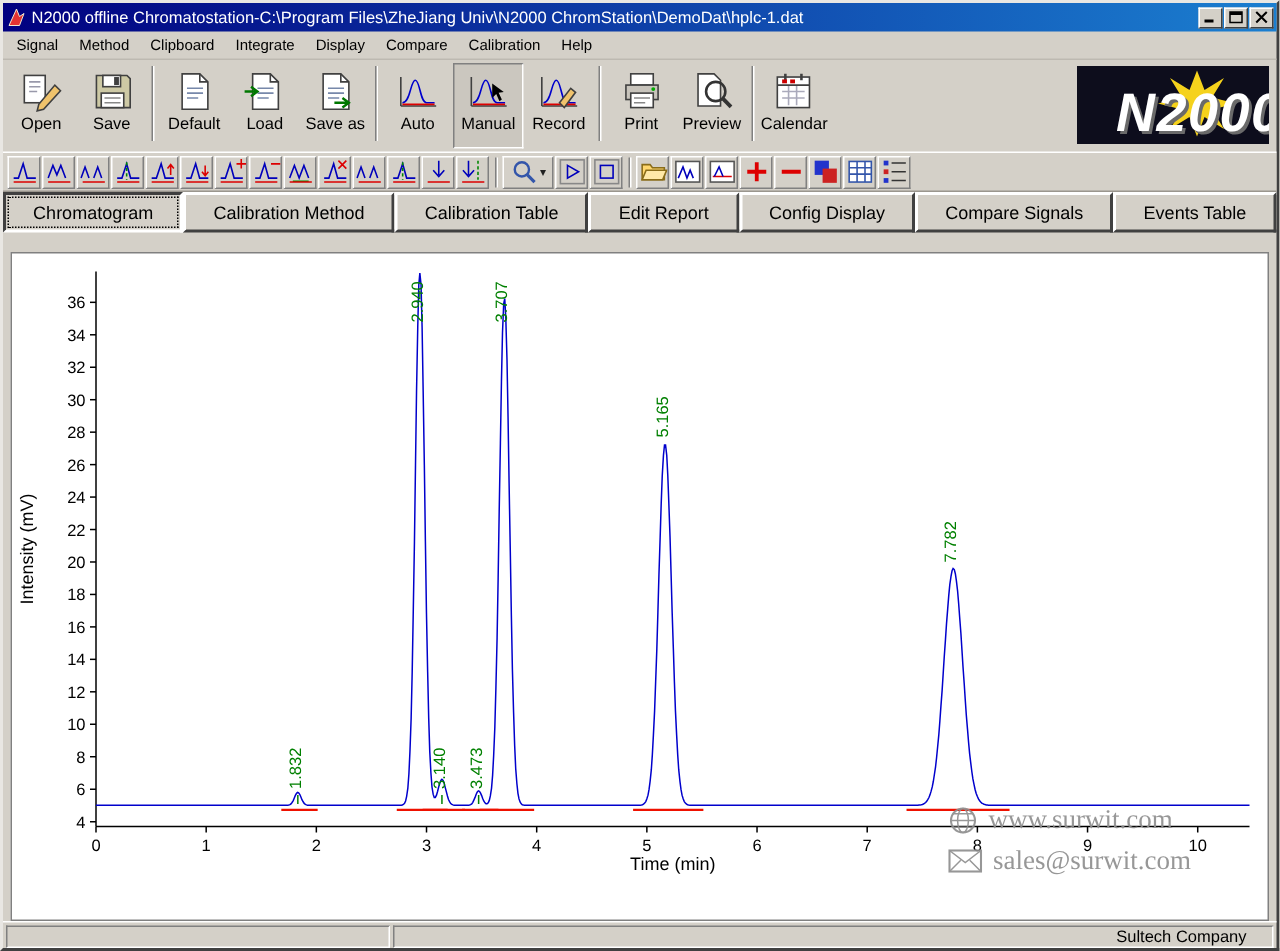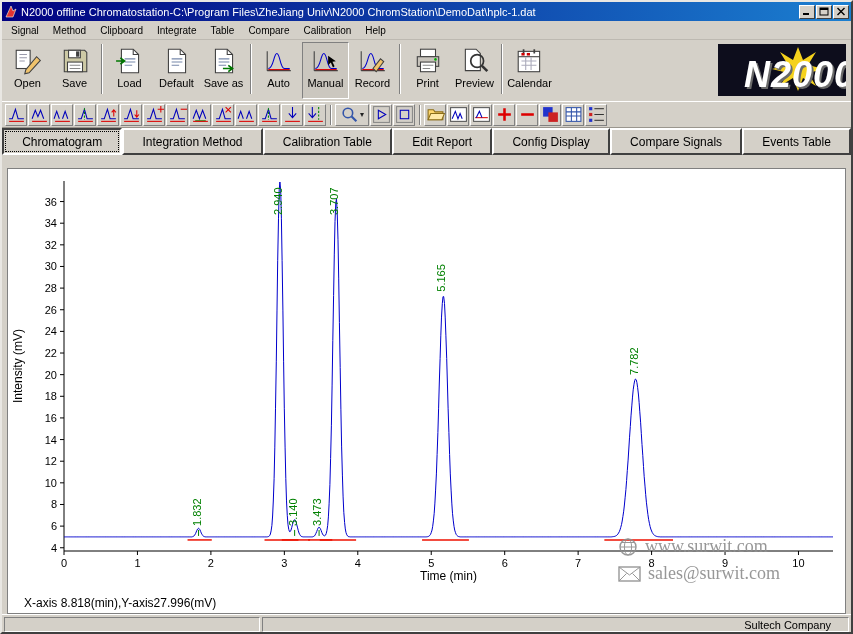--- a/index.html
+++ b/index.html
@@ -22,21 +22,21 @@
   .ts-btn{width:22px;height:22px;background:#d4d0c8;border:1px solid;border-color:#fff #808080 #808080 #fff;display:flex;align-items:center;justify-content:center;padding:0;cursor:default}
   .ts-btn.wide{width:34px}
   .ts-caret{font-size:8px;color:#222;margin-left:1px}
   .ts-sep{width:1px;height:20px;background:#808080;margin:0 3px;box-shadow:1px 0 0 #fff}
   .tabbar{height:27px;flex:0 0 auto;display:flex}
   .tab{flex:1 1 auto;display:flex;align-items:center;justify-content:center;font-size:12px;border:2px solid;border-color:#fff #404040 #404040 #fff;background:#d4d0c8;white-space:nowrap;padding:0 4px;cursor:default}
   .tab.active{border-color:#404040 #fff #fff #404040;outline:1px dotted #000;outline-offset:-4px}
   .chart-wrap{margin:13px 5px 0 5px;height:446px;background:#fff;position:relative;border:1px solid #808080;flex:0 0 auto}
   #chart{width:837px;height:418px}
   .coords{position:absolute;left:16px;bottom:3px;font-size:12px;color:#000}
-  .watermark{position:absolute;right:65px;bottom:26px;color:#8f8f8f;font-size:18px;font-family:"Liberation Serif",serif;opacity:.92}
+  .watermark{position:absolute;right:51px;bottom:26px;color:#8f8f8f;font-size:18px;font-family:"Liberation Serif",serif;opacity:.92}
   .watermark>div{display:flex;align-items:center;gap:7px;height:27px}
   .statusbar{flex:1;display:flex;gap:2px;padding:2px 2px 1px 2px;border-top:1px solid #fff;align-items:center}
   .status-cell{border:1px solid;border-color:#808080 #fff #fff #808080;height:15px}
   .status-cell.left{width:256px}
   .status-cell.right{flex:1;display:flex;align-items:flex-end;justify-content:flex-end;font-size:11px;padding-right:17px}
   svg{display:block}
 </style>
 </head>
 <body>
 
@@ -67,21 +67,21 @@
           </svg>
         </button>
     </span>
   </div>
 
   <div class="menubar" id="menubar">
       <span class="menu-item">Signal</span>
       <span class="menu-item">Method</span>
       <span class="menu-item">Clipboard</span>
       <span class="menu-item">Integrate</span>
-      <span class="menu-item">Table</span>
+      <span class="menu-item">Display</span>
       <span class="menu-item">Compare</span>
       <span class="menu-item">Calibration</span>
       <span class="menu-item">Help</span>
     </div>
 
   <div class="toolbar" id="toolbar">
     <button class="tb-btn">
         <span class="tb-icon">
           <svg width="30" height="28" viewBox="0 0 28 26">
             <rect x="3" y="3" width="13" height="17" fill="#fff" stroke="#404040"></rect>
@@ -103,34 +103,34 @@
         </span>
         <span>Save</span>
       </button>
       <div class="tb-sep"></div>
       <button class="tb-btn">
         <span class="tb-icon">
           <svg width="30" height="28" viewBox="0 0 28 26">
             <path d="M6 2 h11 l5 5 v17 H6 z" fill="#fff" stroke="#404040"></path>
             <path d="M17 2 v5 h5" fill="none" stroke="#404040"></path>
             <path d="M9 11h10M9 14h10M9 17h7" stroke="#7788aa" fill="none"></path>
-            <path d="M1 13 h7 M5 10 l4 3 -4 3" stroke="#007700" fill="none" stroke-width="1.5"></path>
-          </svg>
-        </span>
-        <span>Load</span>
+          </svg>
+        </span>
+        <span>Default</span>
       </button>
       <button class="tb-btn">
         <span class="tb-icon">
           <svg width="30" height="28" viewBox="0 0 28 26">
             <path d="M6 2 h11 l5 5 v17 H6 z" fill="#fff" stroke="#404040"></path>
             <path d="M17 2 v5 h5" fill="none" stroke="#404040"></path>
             <path d="M9 11h10M9 14h10M9 17h7" stroke="#7788aa" fill="none"></path>
-          </svg>
-        </span>
-        <span>Default</span>
+            <path d="M1 13 h7 M5 10 l4 3 -4 3" stroke="#007700" fill="none" stroke-width="1.5"></path>
+          </svg>
+        </span>
+        <span>Load</span>
       </button>
       <button class="tb-btn">
         <span class="tb-icon">
           <svg width="30" height="28" viewBox="0 0 28 26">
             <path d="M6 2 h11 l5 5 v17 H6 z" fill="#fff" stroke="#404040"></path>
             <path d="M17 2 v5 h5" fill="none" stroke="#404040"></path>
             <path d="M9 11h10M9 14h10M9 17h7" stroke="#7788aa" fill="none"></path>
             <path d="M13 20 h8 M18 17 l4 3 -4 3" stroke="#007700" fill="none" stroke-width="1.5"></path>
           </svg>
         </span>
@@ -428,21 +428,21 @@
             <path d="M7 9h9" stroke="#333"></path>
             <rect x="2" y="13" width="3" height="3" fill="#2233cc"></rect>
             <path d="M7 14.5h9" stroke="#333"></path>
           </svg>
         </span>
       </button>
     </div>
 
   <div class="tabbar" id="tabbar">
       <div class="tab active">Chromatogram</div>
-      <div class="tab">Integration Method</div>
+      <div class="tab">Calibration Method</div>
       <div class="tab">Calibration Table</div>
       <div class="tab">Edit Report</div>
       <div class="tab">Config Display</div>
       <div class="tab">Compare Signals</div>
       <div class="tab">Events Table</div>
     </div>
 
   <div class="chart-wrap">
     <div id="chart">
         <svg width="837" height="418">
@@ -540,21 +540,20 @@
       <div>
         <span>
             <svg width="23" height="16" viewBox="0 0 23 16">
               <rect x="1" y="1" width="21" height="14" fill="none" stroke="#8f8f8f" stroke-width="1.4"></rect>
               <path d="M1 1 L11.5 9 L22 1 M1 15 L8.5 7.5 M22 15 L14.5 7.5" stroke="#8f8f8f" fill="none"></path>
             </svg>
           </span>
         <span>sales@surwit.com</span>
       </div>
     </div>
-    <div class="coords">X-axis 8.818(min),Y-axis27.996(mV)</div>
   </div>
 
   <div class="statusbar">
     <div class="status-cell left"></div>
     <div class="status-cell right">
       <span>Sultech Company</span>
     </div>
   </div>
 
 </div>

